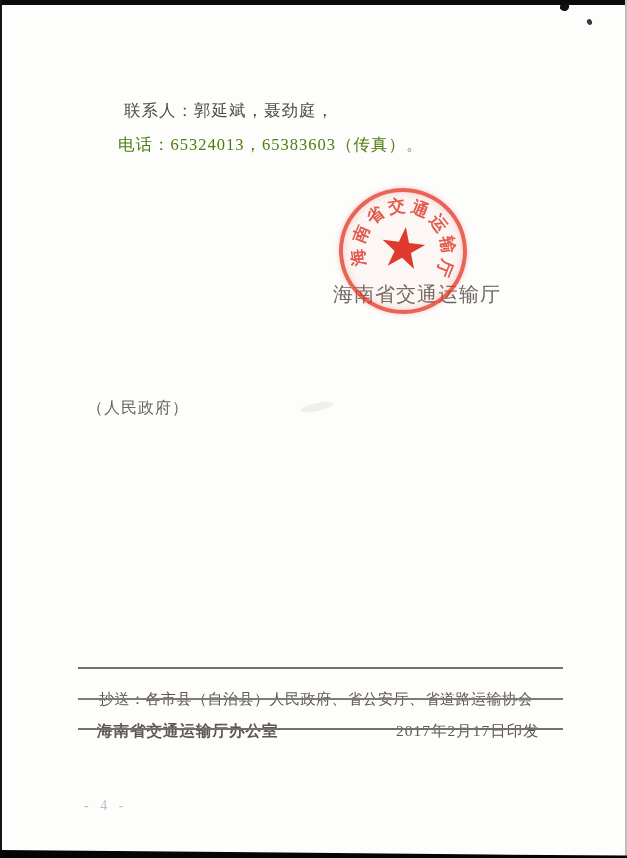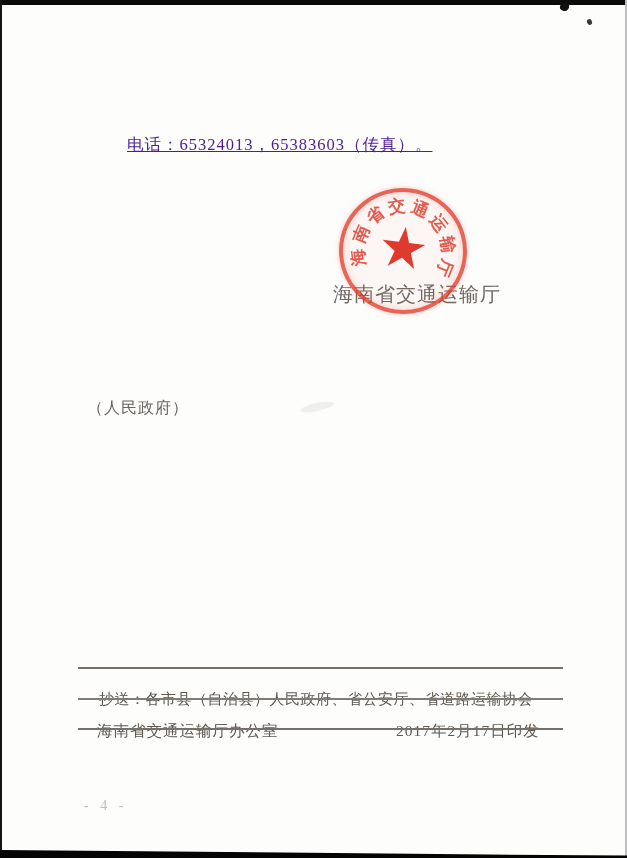--- a/index.html
+++ b/index.html
@@ -16,21 +16,21 @@
   .border-bottom {
     position:absolute; bottom:0; left:0; width:627px; height:9px; background:#050505;
     clip-path:polygon(0 10%, 45% 40%, 78% 62%, 100% 72%, 100% 100%, 0 100%);
   }
   .dot1 { position:absolute; left:560px; top:3px; width:9px; height:8px; background:#101010; border-radius:50% 40% 55% 45%; transform:rotate(15deg); }
   .dot2 { position:absolute; left:587px; top:19px; width:5px; height:6px; background:#3a3a3a; border-radius:50%; transform:rotate(-20deg); }
   .smudge { position:absolute; left:300px; top:403px; width:34px; height:8px; background:rgba(120,120,120,0.10); border-radius:50%; transform:rotate(-12deg); }
 
   
   .contact-line { position:absolute; left:124px; top:83px; font-size:16.5px; letter-spacing:1px; color:#514c46; }
-  .phone-line   { position:absolute; left:127px; top:117px; font-size:16.5px; letter-spacing:1px; color:#4c1d95;text-decoration:underline; }
+  .phone-line   { position:absolute; left:118px; top:117px; font-size:16.5px; letter-spacing:1px; color:#4d7c0f; }
 
   
   .issuer { position:absolute; left:333px; top:261px; font-size:20px; letter-spacing:1px; color:#6e6861; z-index:2; }
   .issue-date { position:absolute; left:331px; top:292px; font-size:16.5px; letter-spacing:2.5px; color:#615c55; z-index:2; }
 
   
   .seal {
     position:absolute; left:339px; top:188px; width:120px; height:118px;
     border:4px solid rgba(224,58,42,0.78); border-radius:50%;
     box-shadow:0 0 5px rgba(233,96,83,0.35), inset 0 0 9px rgba(233,96,83,0.28);
@@ -58,38 +58,39 @@
   .a7 { transform:translate(-50%,-50%) rotate(105deg)  translateY(-45px); }
 
   .disclosure { position:absolute; left:87px; top:382px; font-size:16px; letter-spacing:1px; color:#6b665f; }
 
   
   .rule { position:absolute; left:78px; width:485px; height:2px; background:#75706a; }
   .rule-1 { top:667px; }
   .rule-2 { top:698px; background:#807b74; }
   .rule-3 { top:728px; }
   .cc-line { position:absolute; left:99px; top:675px; font-size:15px; letter-spacing:0.5px; color:#5d5750; }
-  .office  { position:absolute; left:97px; top:705px; font-size:15.5px; letter-spacing:1px; color:#5d5750; }
+  .office  { position:absolute; left:97px; top:705px; font-size:15.5px; letter-spacing:1px; color:#5d5750;font-weight:bold; }
   .print-date { position:absolute; left:396px; top:705px; font-size:15.5px; letter-spacing:1px; color:#5d5750; }
 
   .page-num { position:absolute; left:84px; top:784px; font-size:14px; letter-spacing:4px; color:#bcbcbc; }
 </style>
 </head>
 <body>
 
 <div class="page">
 
   <div class="border-top"></div>
   <div class="border-left"></div>
   <div class="border-right"></div>
   <div class="border-bottom"></div>
   <div class="dot1"></div>
   <div class="dot2"></div>
   <div class="smudge"></div>
 
+  <p class="contact-line">联系人：郭延斌，聂劲庭，</p>
   <p class="phone-line">电话：65324013，65383603（传真）。</p>
 
   <p class="issuer">海南省交通运输厅</p>
 
   <div class="seal">
     <span class="seal-star">★</span>
     <span class="arc a0">海</span>
     <span class="arc a1">南</span>
     <span class="arc a2">省</span>
     <span class="arc a3">交</span>

